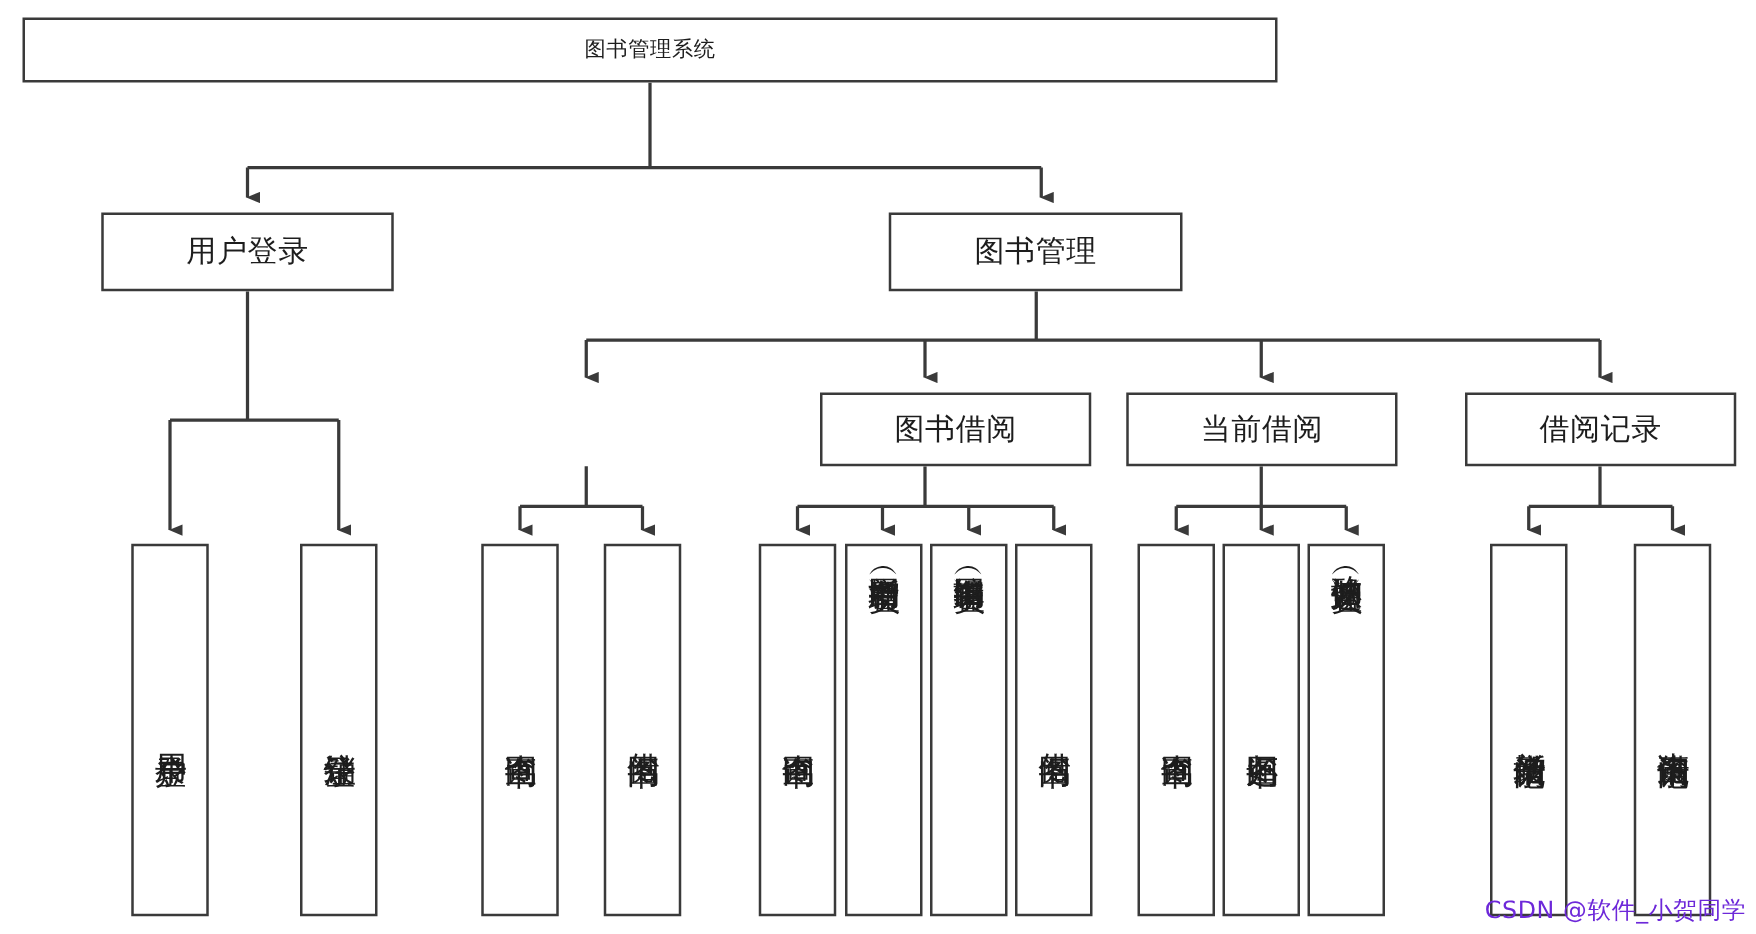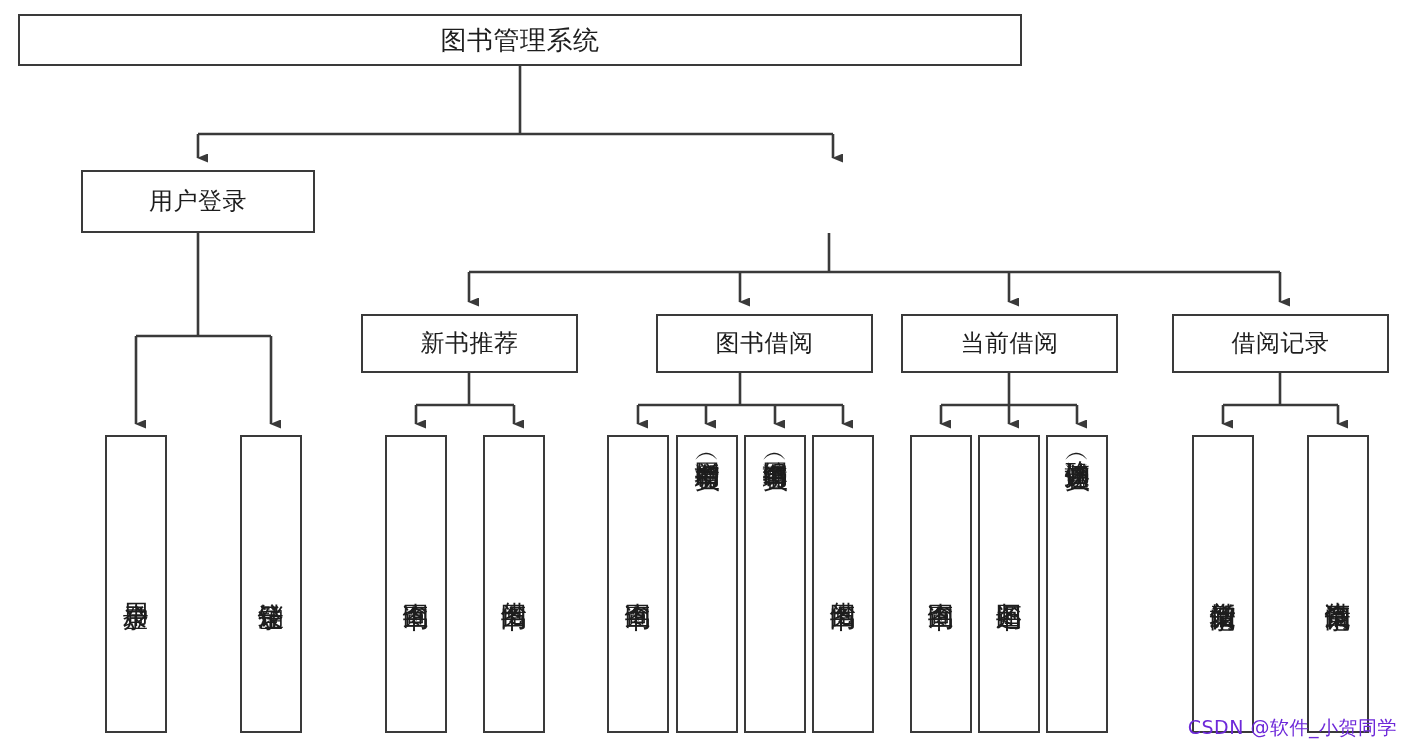--- a/index.html
+++ b/index.html
@@ -40,21 +40,21 @@
     display: block;
     text-align: center;
     line-height: 1.18;
     letter-spacing: 0.5px;
   }
   
   .node.level-0 {
     border-width: 2px;
   }
   .node.level-0 .node-label {
-    font-size: 26px;
+    font-size: 17px;
     text-align: center;
   }
   
   .node.level-1 .node-label,
   .node.level-2 .node-label {
     font-size: 24px;
   }
   
   .node.leaf {
     align-items: flex-start;
@@ -144,24 +144,24 @@
   </svg>
 
   <div class="node level-0" style="left:18px; top:14px; width:1004px; height:52px;">
     <span class="node-label">图书管理系统</span>
   </div>
 
   <div class="node level-1" style="left:81px; top:170px; width:234px; height:63px;">
     <span class="node-label">用户登录</span>
   </div>
 
-
-  <div class="node level-2" style="left:361px; top:314px; width:217px; height:59px;">
-    <span class="node-label">新书推荐</span>
-  </div>
+  <div class="node level-1" style="left:711px; top:170px; width:235px; height:63px;">
+    <span class="node-label">图书管理</span>
+  </div>
+
 
   <div class="node level-2" style="left:632px; top:314px; width:217px; height:59px;margin-left:24px;">
     <span class="node-label">图书借阅</span>
   </div>
 
   <div class="node level-2" style="left:901px; top:314px; width:217px; height:59px;">
     <span class="node-label">当前借阅</span>
   </div>
 
   <div class="node level-2" style="left:1172px; top:314px; width:217px; height:59px;">

